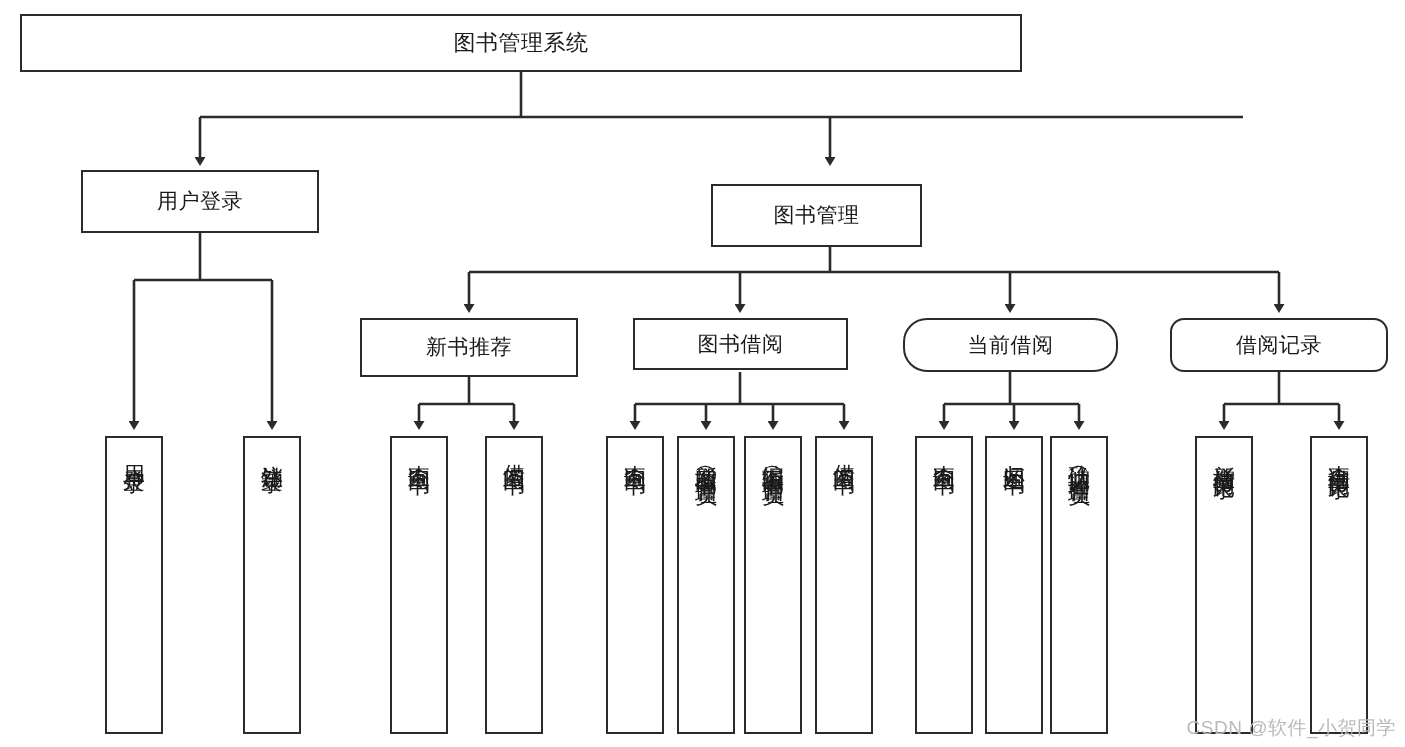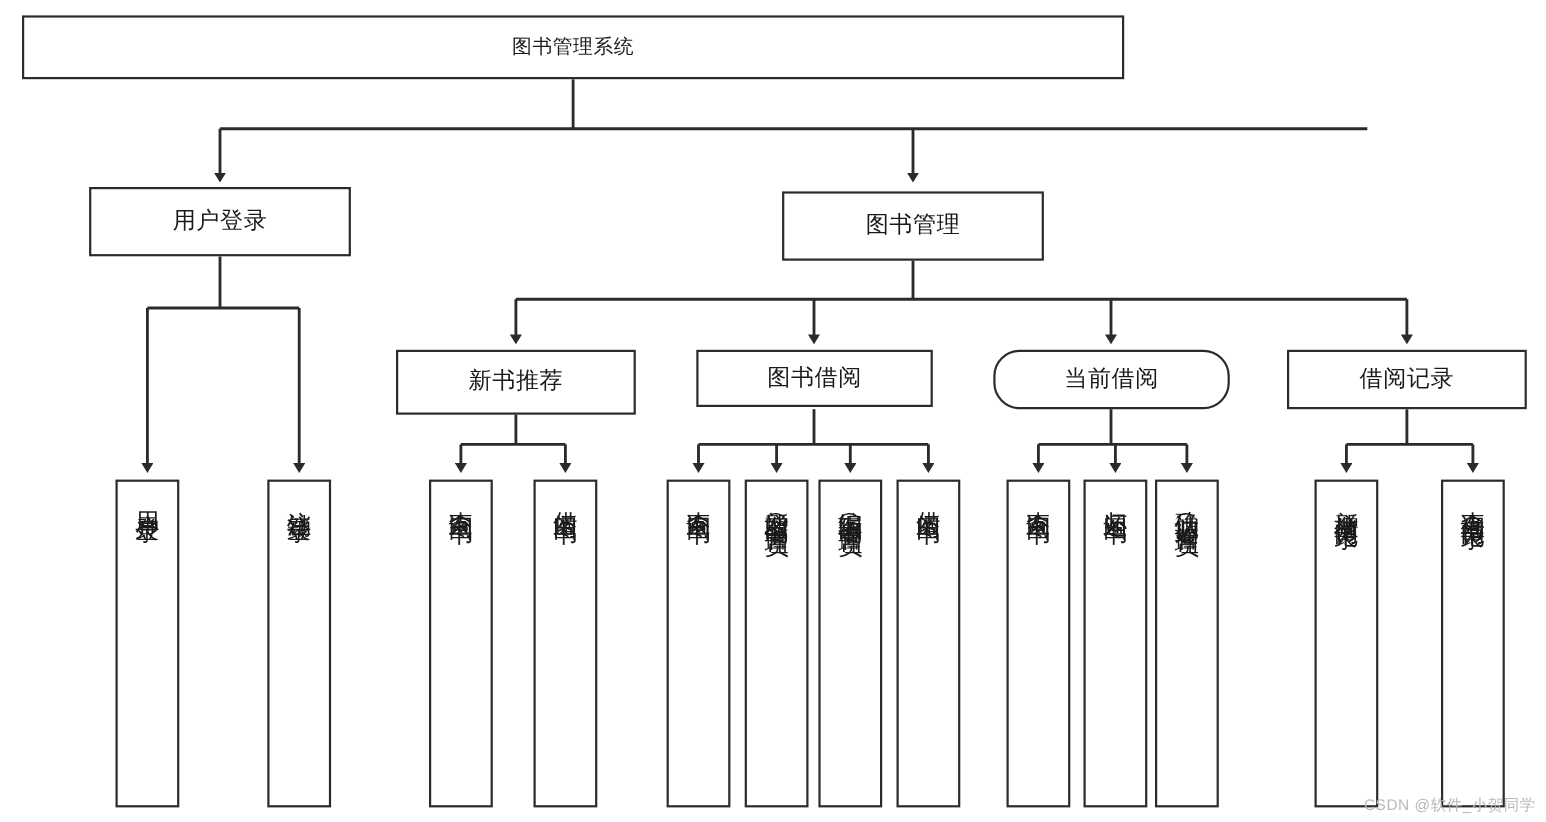--- a/index.html
+++ b/index.html
@@ -52,27 +52,27 @@
   }
   .node.vertical .label {
     writing-mode: vertical-rl;
     text-orientation: upright;
     font-size: 22px;
     letter-spacing: 3px;
     line-height: 1;
     white-space: nowrap;
   }
   .node.root .label {
-    font-size: 18px;
+    font-size: 22px;
   }
   #watermark {
     position: absolute;
     right: 9px;
     bottom: 6px;
-    font-size: 14px;
+    font-size: 19px;
     color: #b9b9b9;
     letter-spacing: 0.5px;
     white-space: nowrap;
   }
 </style>
 </head>
 <body>
 
 <div id="diagram-root">
 
@@ -127,34 +127,34 @@
     </g>
   </svg>
 
   <div class="node horizontal root" style="left:20px; top:14px; width:1002px; height:58px;">
     <span class="label">图书管理系统</span>
   </div>
 
   <div class="node horizontal" style="left:81px; top:170px; width:238px; height:63px;">
     <span class="label">用户登录</span>
   </div>
-  <div class="node horizontal" style="left:711px; top:174px; width:238px; height:63px;">
+  <div class="node horizontal" style="left:711px; top:184px; width:211px; height:63px;">
     <span class="label">图书管理</span>
   </div>
 
   <div class="node horizontal" style="left:360px; top:318px; width:218px; height:59px;">
     <span class="label">新书推荐</span>
   </div>
   <div class="node horizontal" style="left:633px; top:318px; width:215px; height:52px;">
     <span class="label">图书借阅</span>
   </div>
   <div class="node horizontal" style="left:903px; top:318px; width:215px; height:54px;border-radius:24px;">
     <span class="label">当前借阅</span>
   </div>
-  <div class="node horizontal" style="left:1170px; top:318px; width:218px; height:54px;">
+  <div class="node horizontal" style="left:1170px; top:318px; width:218px; height:54px;border-radius:14px;">
     <span class="label">借阅记录</span>
   </div>
 
   <div class="node vertical" style="left:105px; top:436px; width:58px; height:298px;">
     <span class="label">用户登录</span>
   </div>
   <div class="node vertical" style="left:243px; top:436px; width:58px; height:298px;">
     <span class="label">注销登录</span>
   </div>
 

